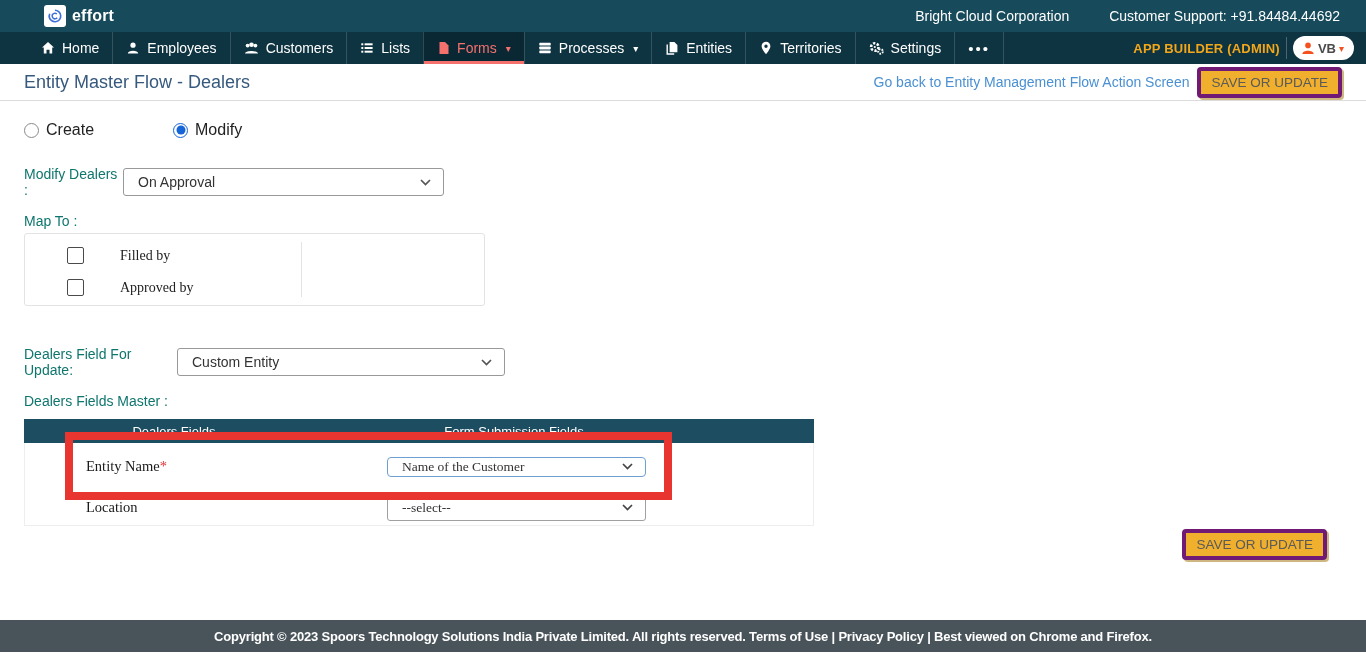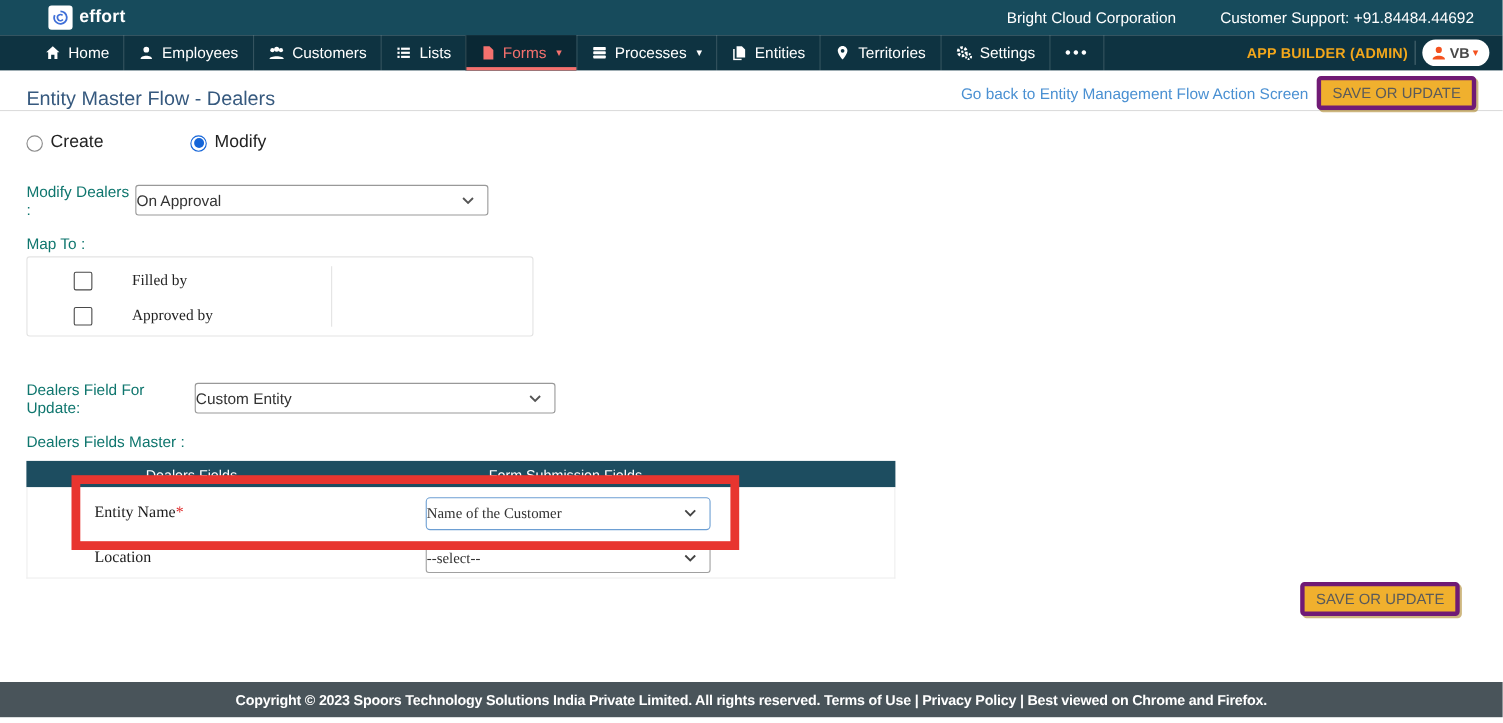--- a/index.html
+++ b/index.html
@@ -31,21 +31,21 @@
   .nav-right { margin-left:auto; display:flex; align-items:center; gap:6px; padding-right:12px; }
   .app-builder { color:#f2a71b; font-weight:bold; font-size:13px; letter-spacing:.2px; }
   .nav-vsep { width:1px; height:22px; background:rgba(255,255,255,.25); }
   .user-pill { background:#fff; border-radius:13px; height:24px; display:flex; align-items:center;
                gap:3px; padding:0 10px 0 8px; cursor:pointer; }
   .user-pill .initials { font-size:13px; font-weight:bold; color:#4a4a4a; }
   .user-pill .caret { color:#f4511e; font-size:10px; }
 
   
   .page-header { position:absolute; left:0; top:64px; width:1366px; height:37px;
-                 border-bottom:1px solid #dcdcdc; display:flex; align-items:flex-end;
+                 border-bottom:1px solid #dcdcdc; display:flex; align-items:center;
                  padding:0 24px; }
   .page-title { color:#36597e; font-size:18px; }
   .ph-right { margin-left:auto; display:flex; align-items:center; gap:8px; }
   .back-link { color:#4a90d2; font-size:14px; cursor:pointer; }
   .gold-btn { background:#f0b02e; border:4px solid #701a75; border-radius:4px; color:#5a5a5a;
               font-size:13.5px; padding:4px 10px; cursor:pointer; font-family:inherit;
               box-shadow:2px 2px 0 rgba(166,124,24,.55); }
 
   
   .mode-row { position:absolute; left:24px; top:121px; display:flex; align-items:center; }
@@ -53,21 +53,21 @@
   .radio-opt.create { width:149px; }
   .radio-circle { width:15px; height:15px; border:1px solid #8a8a8a; border-radius:50%; background:#fff; position:relative; }
   .radio-circle.checked { border:1.5px solid #1565d8; }
   .radio-circle.checked::after { content:""; position:absolute; left:50%; top:50%; width:9px; height:9px;
                                  transform:translate(-50%,-50%); border-radius:50%; background:#1565d8; }
   .radio-label { font-size:16px; color:#222; }
 
   
   .field-label { font-size:14px; color:#0f766e; }
   .select { background:#fff; border:1px solid #999; border-radius:3px; height:28px;
-            display:flex; align-items:center; padding:0 12px 0 0; font-size:14px; color:#333;
+            display:flex; align-items:center; padding:0 12px 0 14px; font-size:14px; color:#333;
             cursor:pointer; }
   .select .chev { margin-left:auto; display:flex; }
   .md-row { position:absolute; left:24px; top:166px; display:flex; align-items:center; }
   .md-row .field-label { width:99px; }
   .md-row .select { width:321px; }
   .map-label { position:absolute; left:24px; top:213px; }
   .map-box { position:absolute; left:24px; top:233px; width:461px; height:73px;
              border:1px solid #e3e3e3; border-radius:3px; background:#fff; }
   .map-divider { position:absolute; left:276px; top:8px; bottom:8px; width:1px; background:#e3e3e3; }
   .chk-row { position:absolute; left:42px; display:flex; align-items:flex-end; gap:36px; cursor:pointer; }
@@ -84,21 +84,21 @@
   .thead { height:24px; background:#1d4d60; display:grid; grid-template-columns:300px 380px 1fr;
            align-items:center; color:#fff; font-size:13px; }
   .thead .th { text-align:center; }
   .tbody { background:#fff; border:1px solid #eee; border-top:none; }
   .trow { display:grid; grid-template-columns:300px 380px 1fr; align-items:center; }
   .trow.r1 { height:47px; } .trow.r2 { height:35px; }
   .tcell-field { padding-left:61px; font-family:"Liberation Serif", serif; font-size:14.5px; color:#1a1a1a; }
   .req { color:#e03030; }
   .tcell-select { padding-left:62px; }
   .select.serif { font-family:"Liberation Serif", serif; font-size:13.5px; width:259px; }
-  .select.blue { border:1px solid #6d9fd3; border-radius:4px; height:30px; }
+  .select.blue { border:1px solid #6d9fd3; border-radius:4px; height:20px; }
   .select.small { height:26px; border-radius:3px; border-color:#a0a0a0; }
   .annotation { position:absolute; left:41px; top:13px; width:607px; height:68px;
                 border:8px solid #e8352f; pointer-events:none; }
 
   .save-bottom { position:absolute; top:529px; right:39px; }
 
   
   .footer { position:absolute; left:0; top:620px; width:1366px; height:32px; background:#49545a;
             display:flex; align-items:center; justify-content:center; color:#fff;
             font-size:13px; font-weight:bold; letter-spacing:-.2px; }

